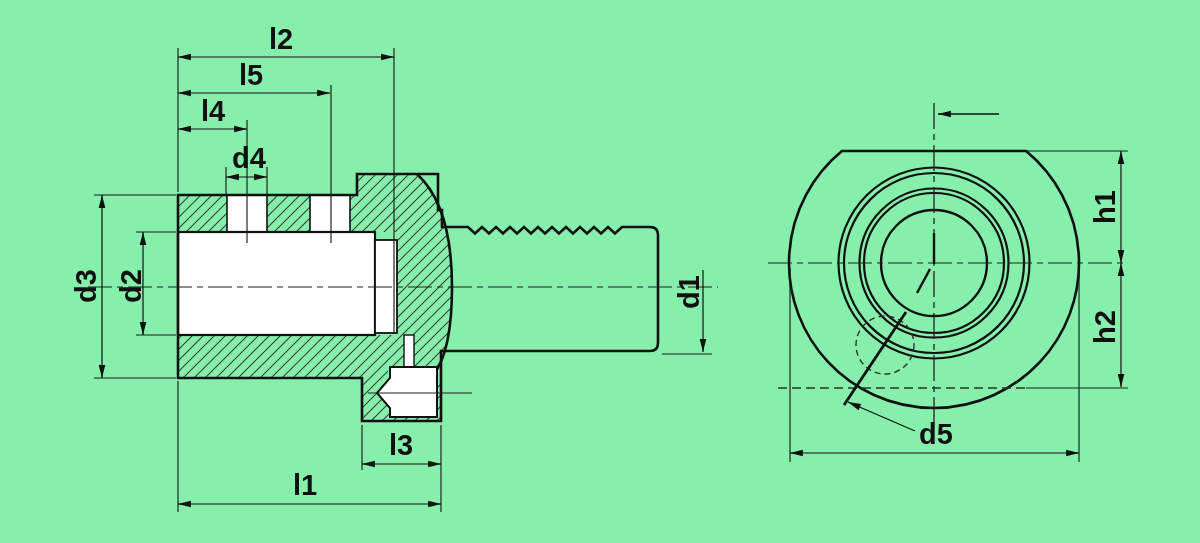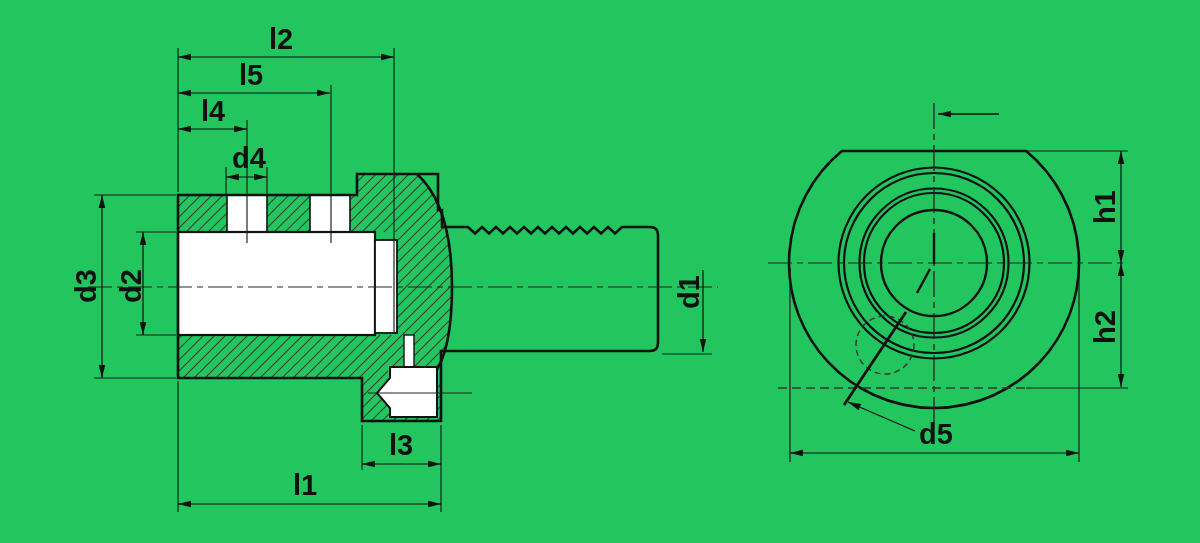--- a/index.html
+++ b/index.html
@@ -1,16 +1,16 @@
 <!DOCTYPE html>
 <html><head>
 <meta charset="utf-8">
 <style>
   html,body{margin:0;padding:0;background:#ffffff;}
-  .stage{width:1200px;height:543px;background:#22c55e;position:relative;overflow:hidden;}
+  .stage{width:1200px;height:543px;background:#86efac;position:relative;overflow:hidden;}
   svg{display:block;}
   text.dim{font-family:"Liberation Sans","DejaVu Sans",sans-serif;font-weight:bold;font-size:29px;fill:#111;}
 </style>
 </head>
 <body>
 
 <div class="stage">
 <svg width="1200" height="543" viewBox="0 0 1200 543">
   <defs>
     <pattern id="hatch" patternUnits="userSpaceOnUse" width="11" height="11">

